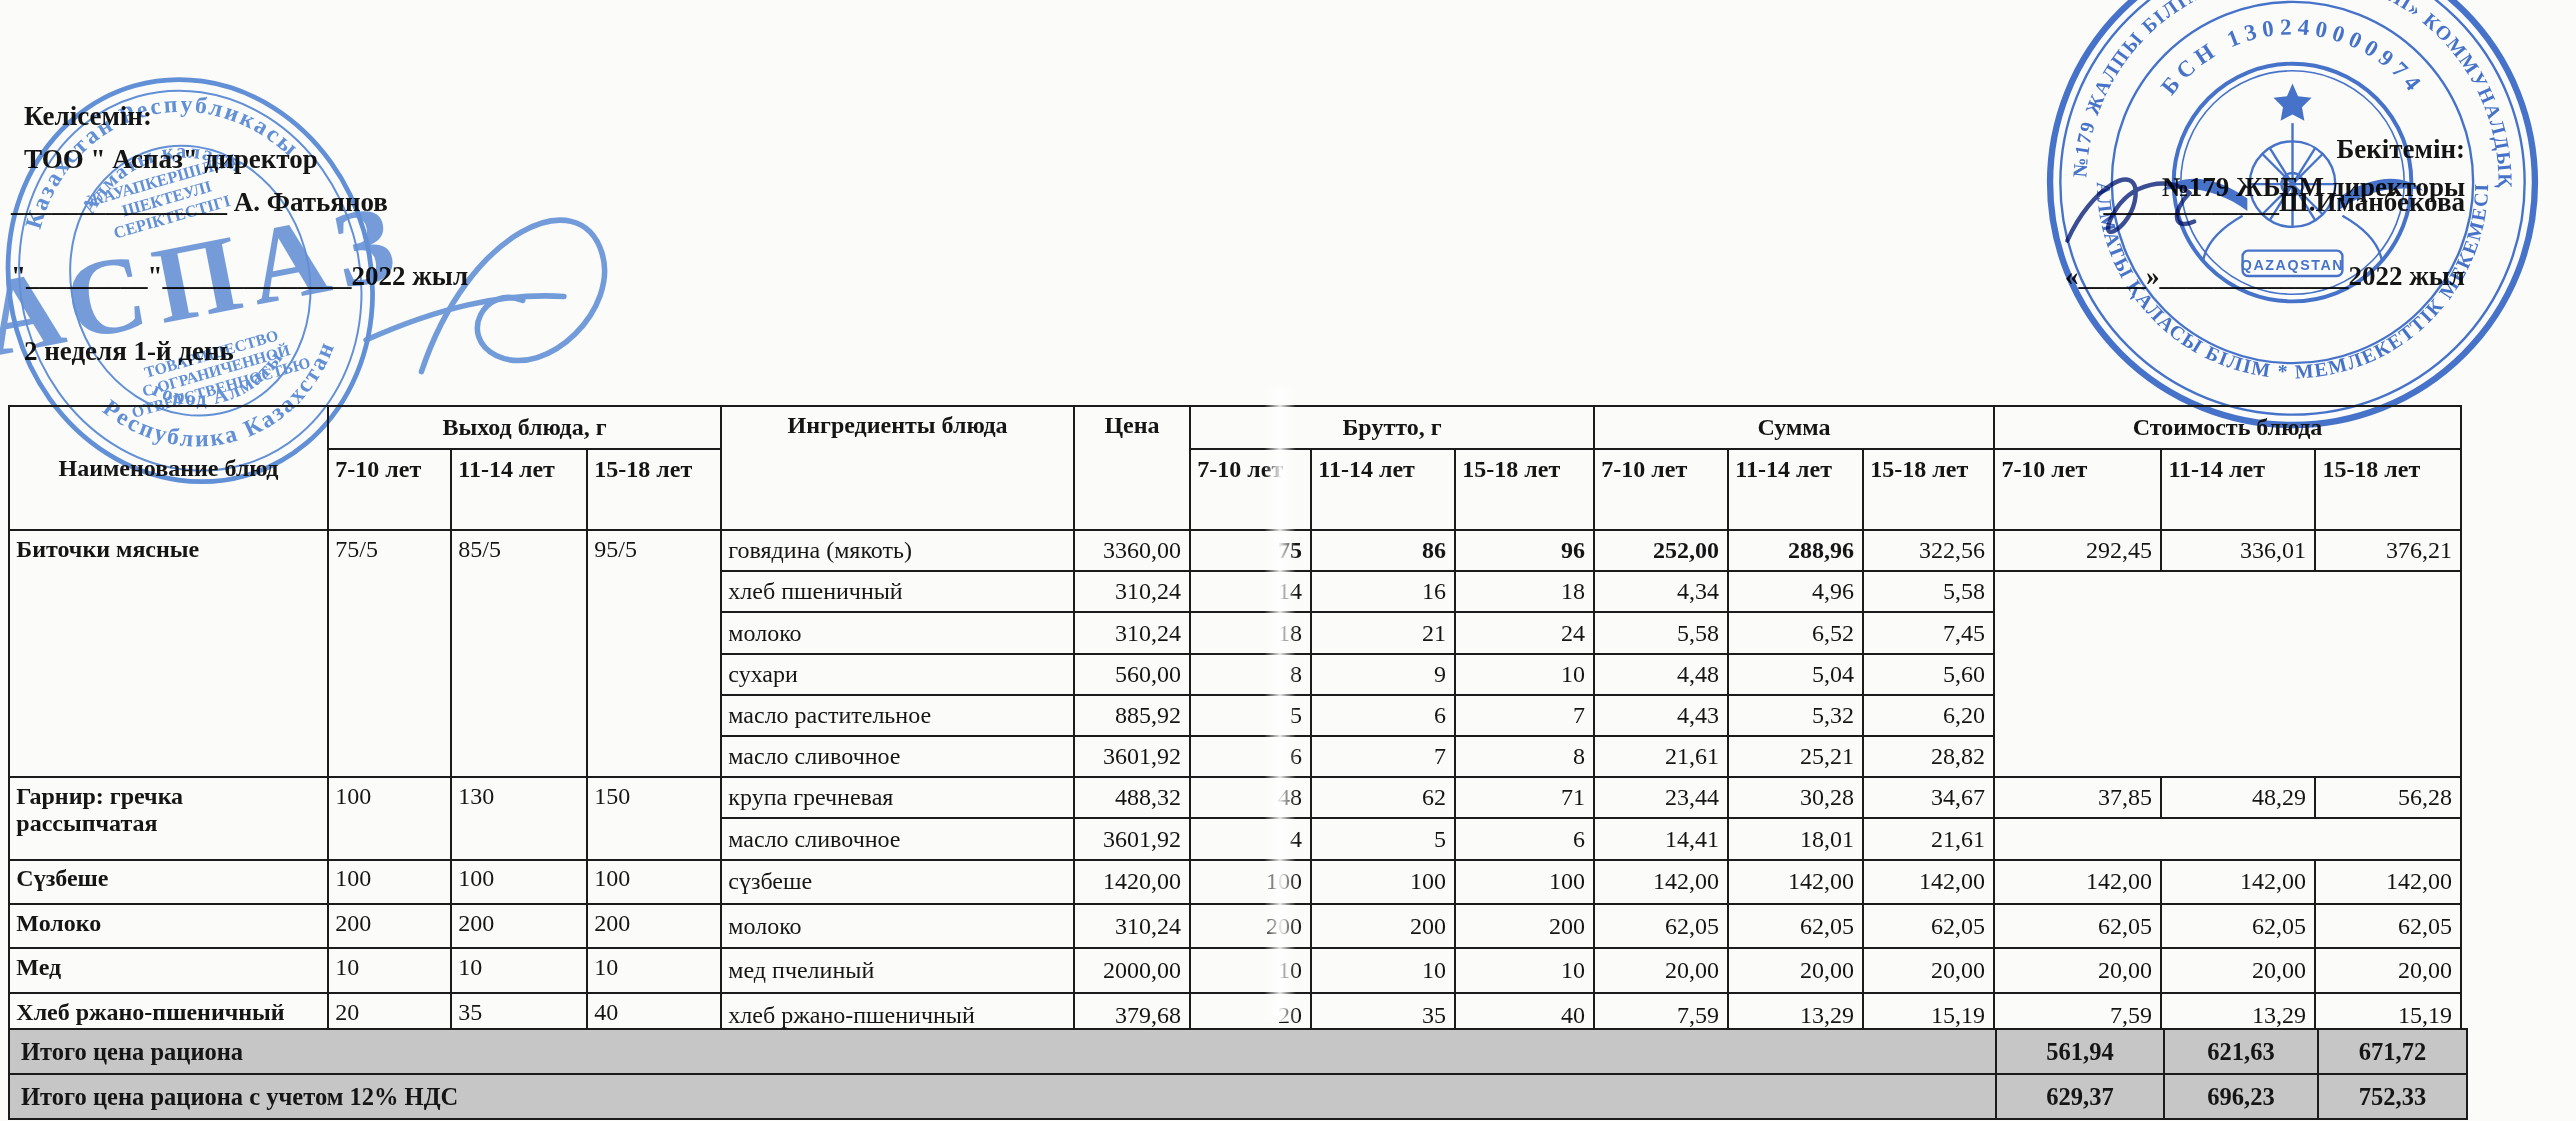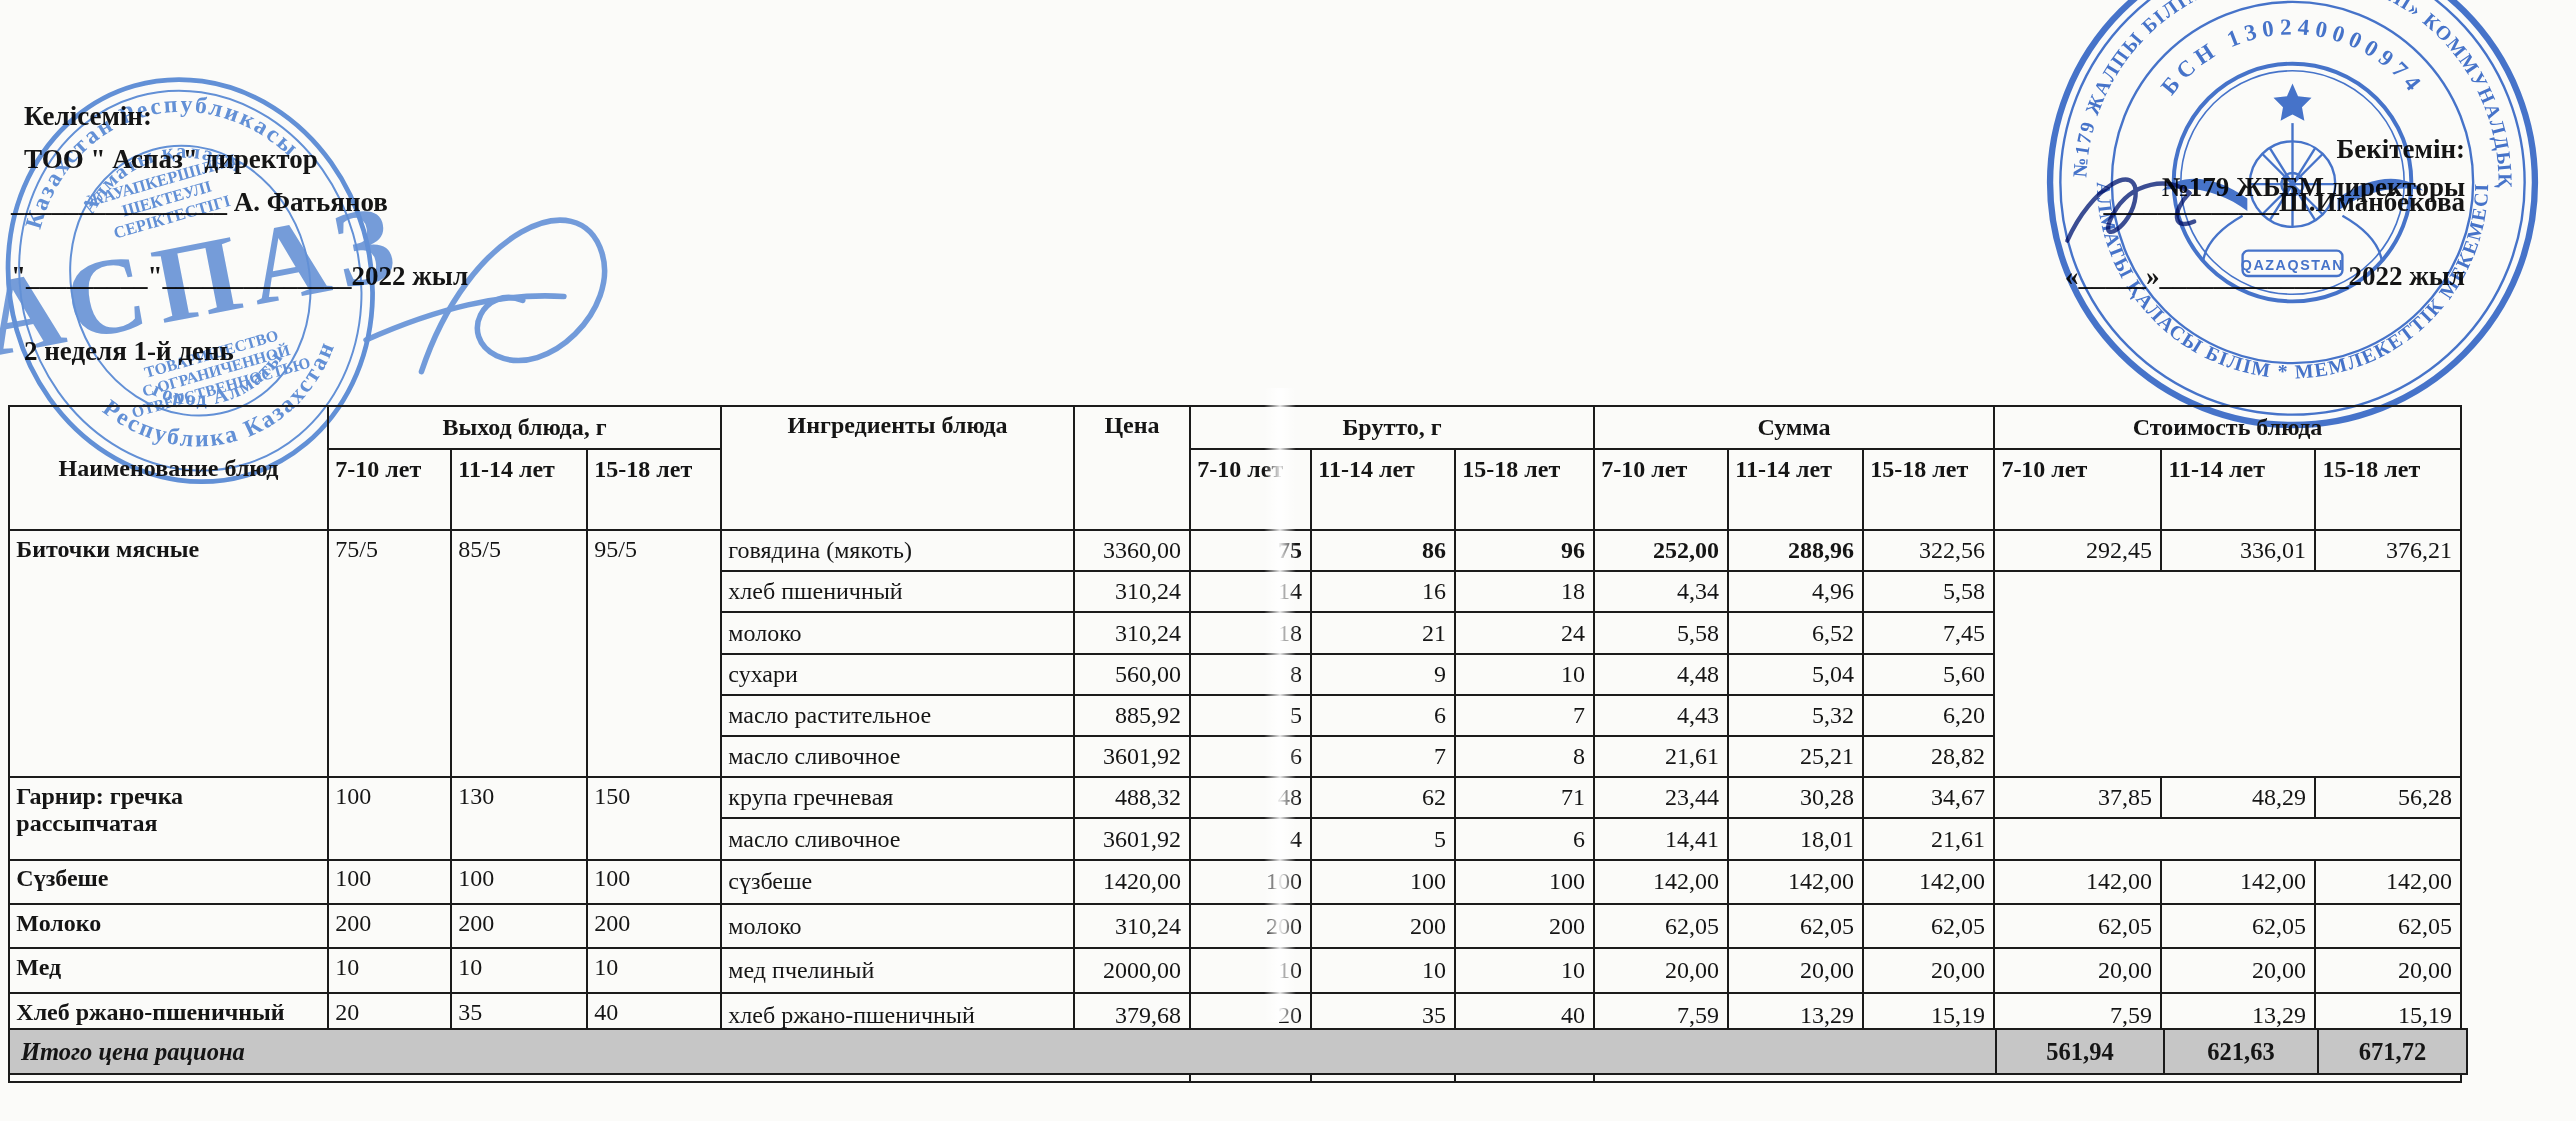--- a/index.html
+++ b/index.html
@@ -33,21 +33,21 @@
   .cal-row td{height:44px;}
   
   table.totals{
     position:absolute;left:8px;top:1028px;width:2457px;
     border-collapse:collapse;table-layout:fixed;
   }
   table.totals td{
     border:2.4px solid #1b1b1b;background:#c6c6c6;
     font-size:24.5px;height:40px;padding:1.6px 8px;overflow:hidden;
   }
-  .tot-label{font-weight:bold;font-style:italic;padding-left:11px !important;}
+  .tot-label{font-weight:bold;padding-left:11px !important;}
   .tot-val{font-weight:bold;text-align:center;}
   
   .fold{
     left:1264px;top:388px;width:32px;height:634px;z-index:6;pointer-events:none;
     background:linear-gradient(90deg,rgba(251,251,249,0),rgba(255,255,255,.9),rgba(251,251,249,0));
   }
   .stamp{mix-blend-mode:multiply;pointer-events:none;}
 </style>
 </head>
 <body>
@@ -367,17 +367,23 @@
       <col style="width:154px">
       <col style="width:149px">
   </colgroup>
   <tbody>
       <tr>
     <td class="tot-label">Итого цена рациона</td>
     <td class="tot-val">561,94</td>
     <td class="tot-val">621,63</td>
     <td class="tot-val">671,72</td>
   </tr>
+  <tr>
+    <td class="tot-label">Итого цена рациона с учетом 12% НДС</td>
+    <td class="tot-val">629,37</td>
+    <td class="tot-val">696,23</td>
+    <td class="tot-val">752,33</td>
+  </tr>
 </tbody>
   </table>
 
 <div class="abs fold"></div>
 
 
 </body></html>

